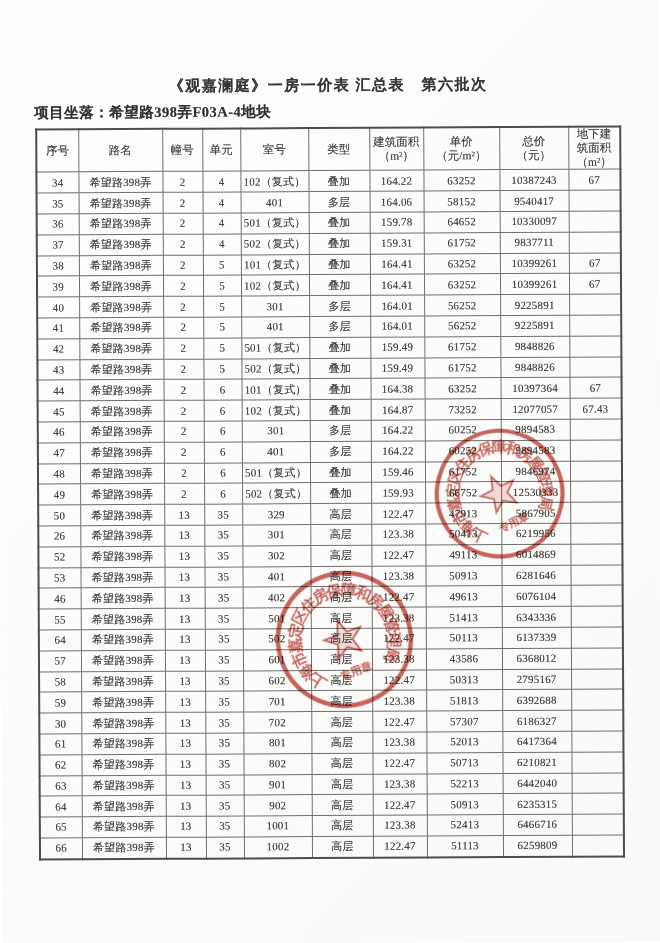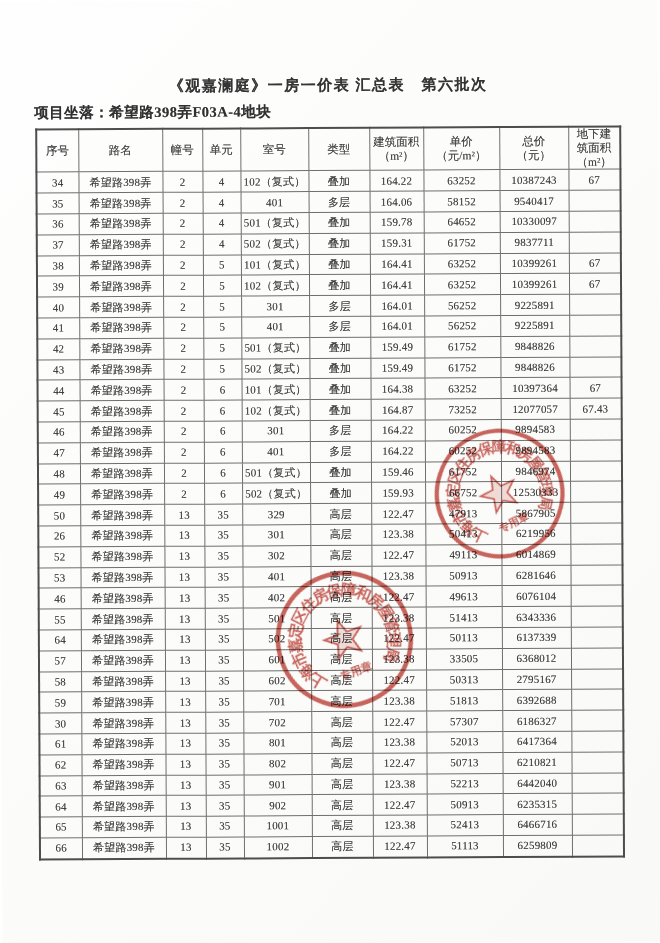--- a/index.html
+++ b/index.html
@@ -374,21 +374,21 @@
           <td></td>
         </tr>
         <tr>
           <td>57</td>
           <td>希望路398弄</td>
           <td>13</td>
           <td>35</td>
           <td>601</td>
           <td>高层</td>
           <td>123.38</td>
-          <td>33505</td>
+          <td>43586</td>
           <td>6368012</td>
           <td></td>
         </tr>
         <tr>
           <td>58</td>
           <td>希望路398弄</td>
           <td>13</td>
           <td>35</td>
           <td>602</td>
           <td>高层</td>

